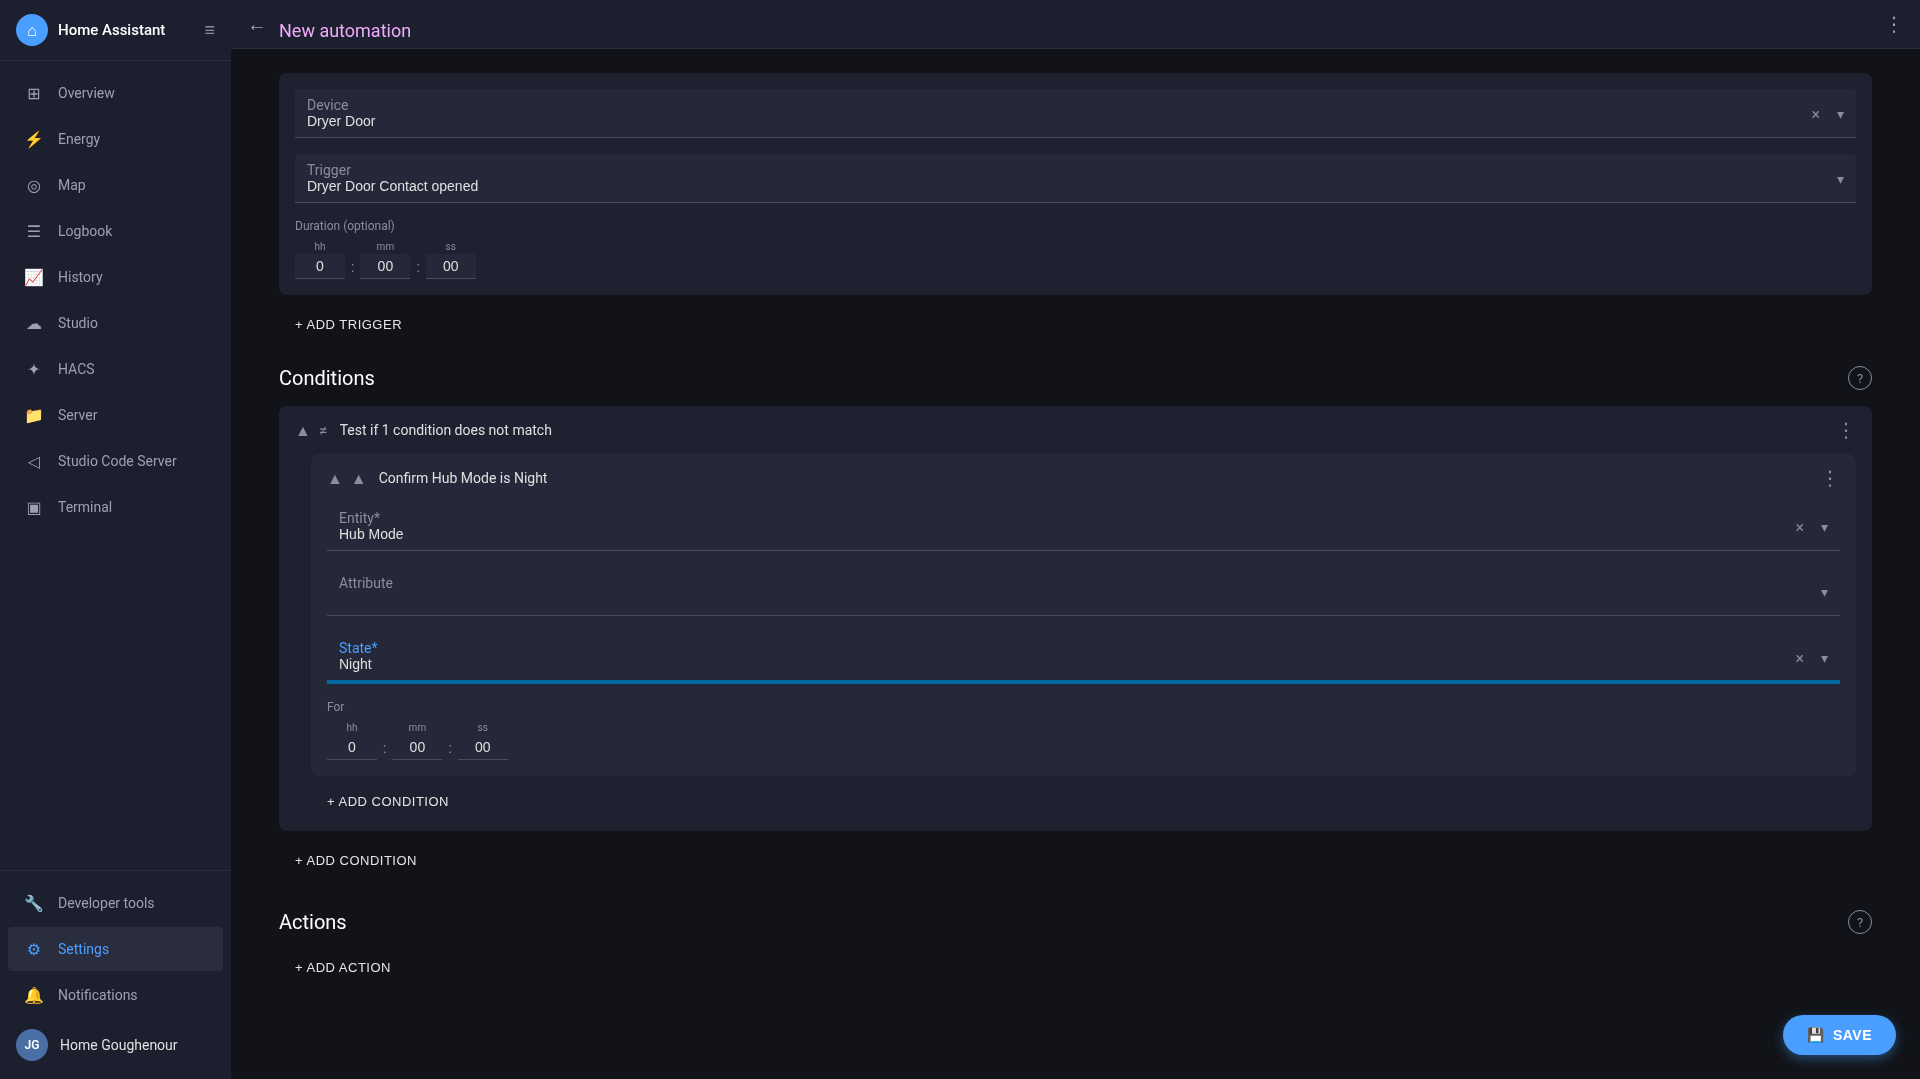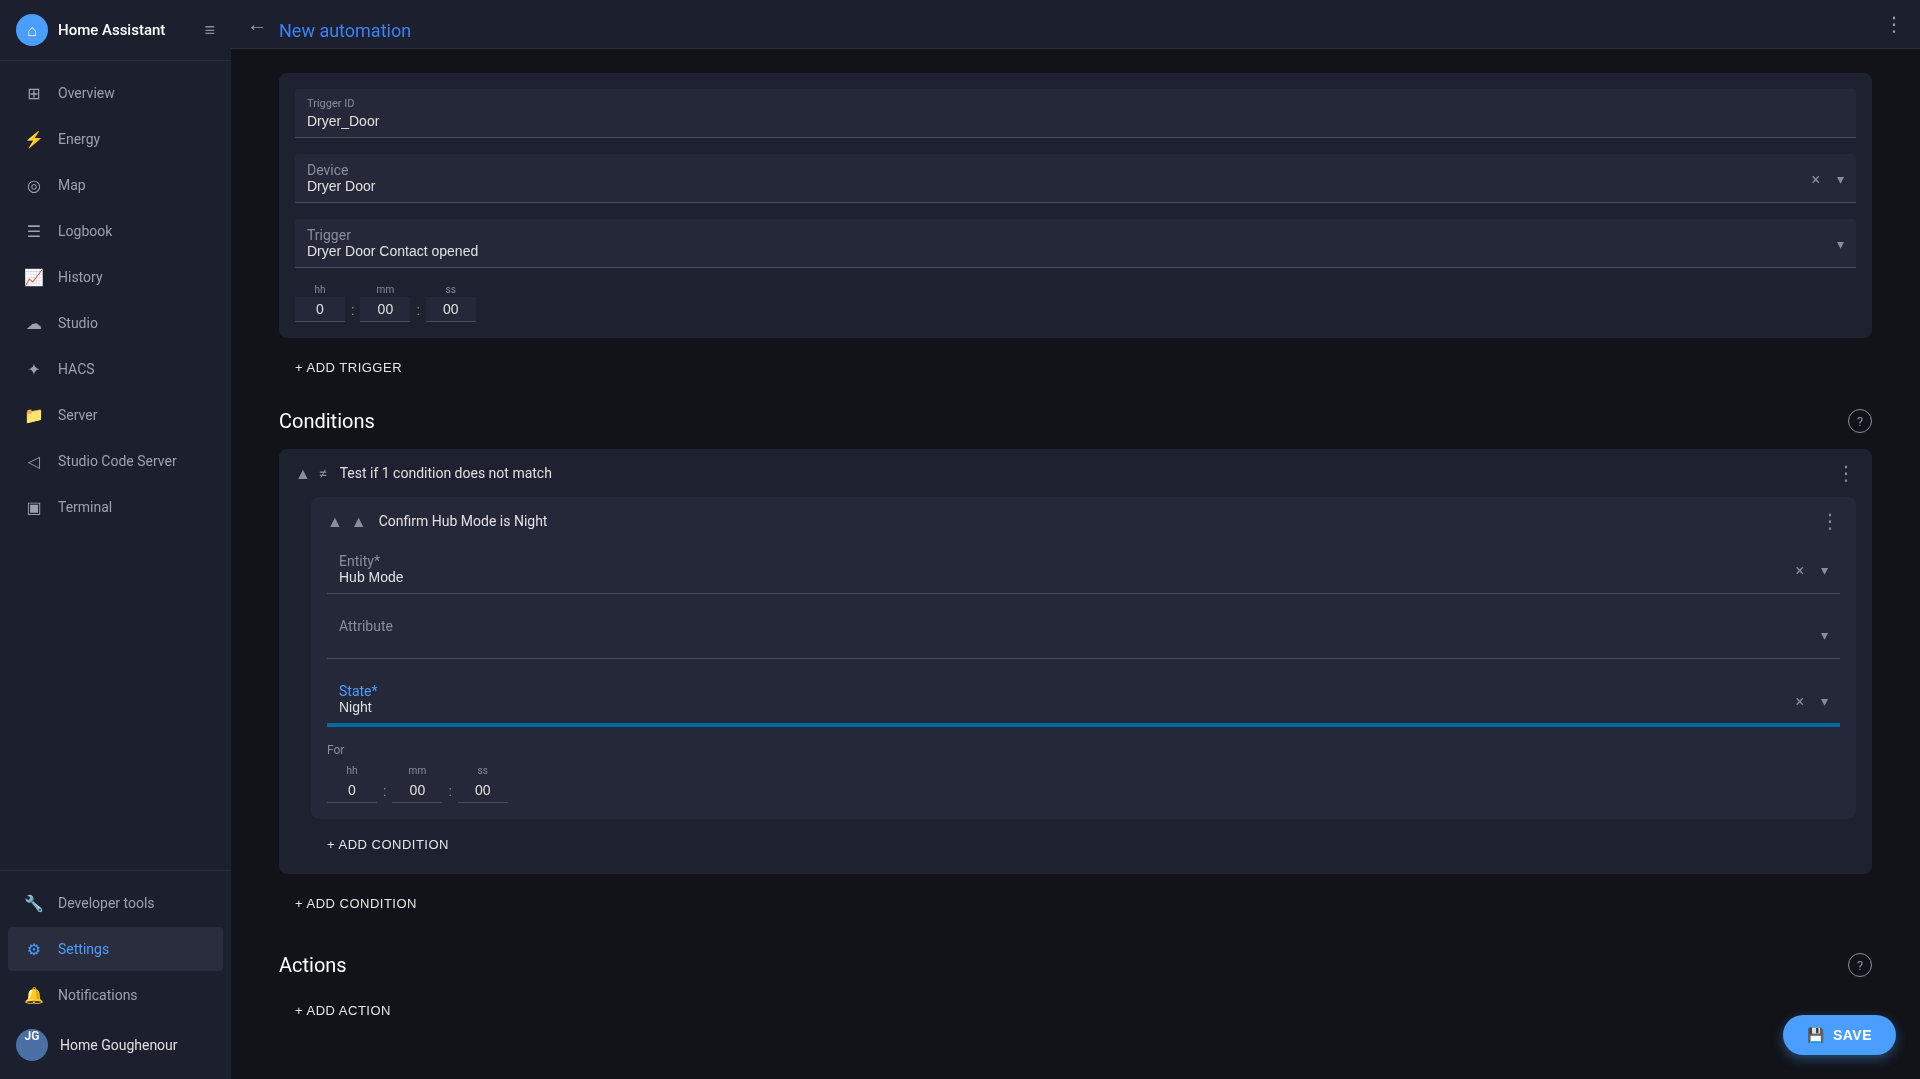--- a/index.html
+++ b/index.html
@@ -92,21 +92,21 @@
       gap: 12px;
       padding: 10px 16px;
       cursor: pointer;
     }
     .user-avatar {
       width: 32px;
       height: 32px;
       border-radius: 50%;
       background: #4a6fa5;
       display: flex;
-      align-items: flex-start;
+      align-items: center;
       justify-content: center;
       font-size: 12px;
       font-weight: 600;
       color: white;
       flex-shrink: 0;
     }
 
     
     .main-content {
       flex: 1;
@@ -127,21 +127,21 @@
     }
     .topbar-back {
       color: #9da0b0;
       cursor: pointer;
       margin-right: 12px;
       font-size: 20px;
     }
     .topbar-title {
       font-size: 18px;
       font-weight: 400;
-      color: #3b82f6;
+      color: #f0abfc;
       flex: 1;
       margin-top: 13px;
     }
     .topbar-menu {
       color: #9da0b0;
       cursor: pointer;
       font-size: 20px;
     }
 
     
@@ -458,43 +458,40 @@
     <span class="topbar-back">←</span>
     <span class="topbar-title">New automation</span>
     <span class="topbar-menu">⋮</span>
   </div>
 
   <div class="scroll-area">
 
     <div class="trigger-card">
       <div style="padding: 16px;">
 
-        <div class="field-group">
-          <span class="field-label">Trigger ID</span>
-          <input class="field-input" type="text" value="Dryer_Door" style="">
-        </div>
 
         <div class="select-wrapper">
           <span class="field-label">Device</span>
           <select class="field-select">
             <option>Dryer Door</option>
           </select>
           <span class="select-clear">×</span>
           <span class="select-chevron">▾</span>
         </div>
 
         <div class="select-wrapper">
           <span class="field-label">Trigger</span>
           <select class="field-select">
             <option>Dryer Door Contact opened</option>
           </select>
           <span class="select-chevron">▾</span>
         </div>
 
         <div>
+          <div class="duration-label">Duration (optional)</div>
           <div class="duration-inputs">
             <div class="duration-field">
               <span class="duration-sublabel">hh</span>
               <input class="duration-input" type="text" value="0" style="">
             </div>
             <span class="duration-sep">:</span>
             <div class="duration-field">
               <span class="duration-sublabel">mm</span>
               <input class="duration-input" type="text" value="00" style="">
             </div>

